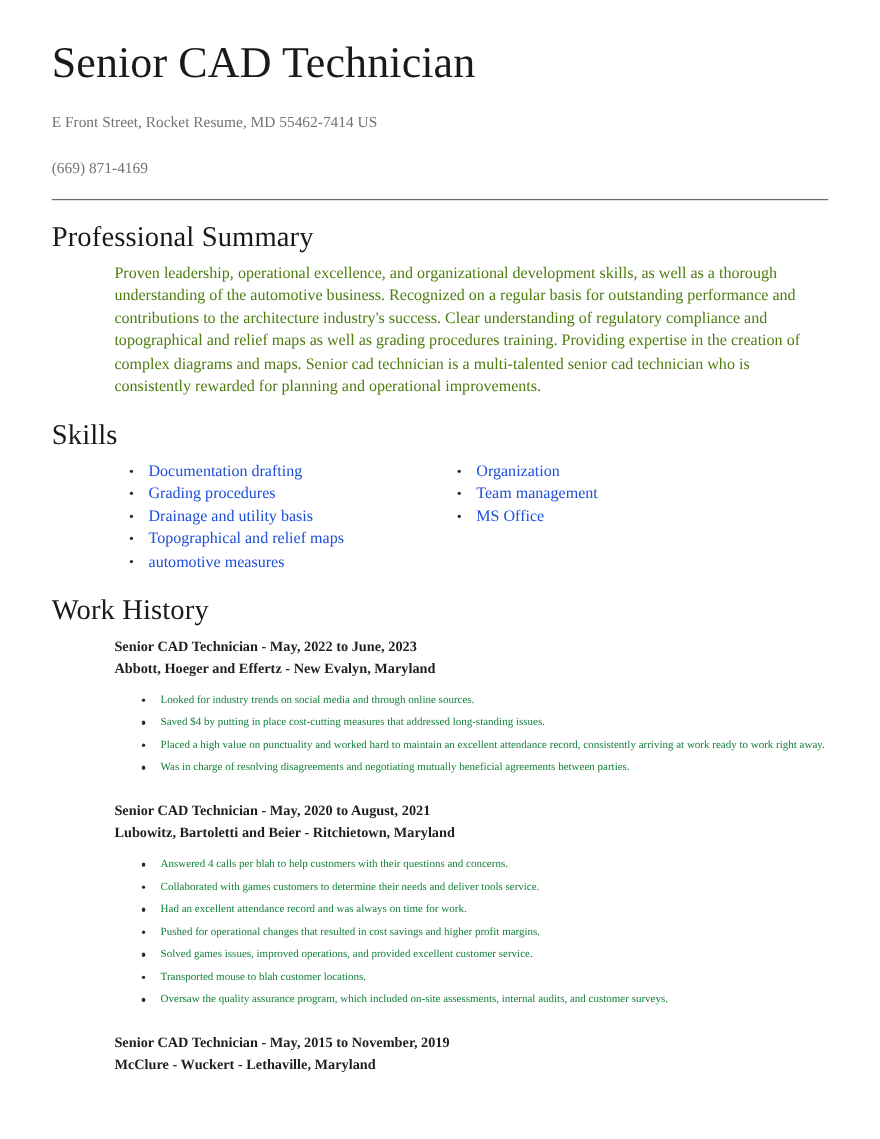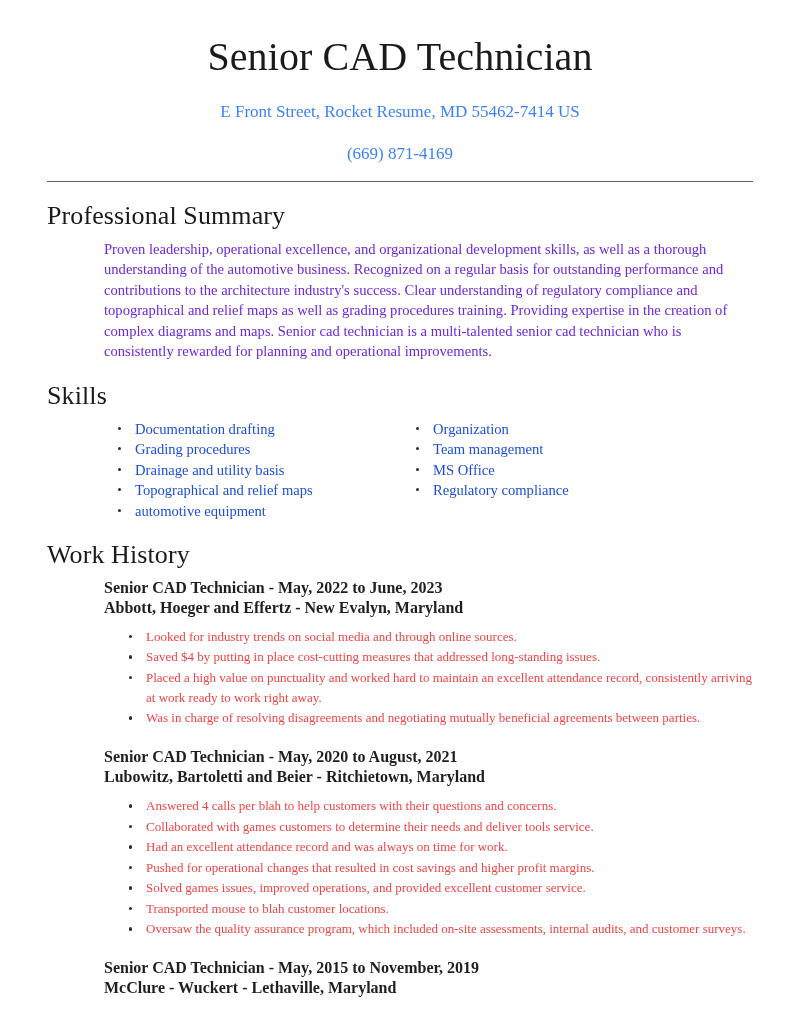--- a/index.html
+++ b/index.html
@@ -17,40 +17,39 @@
   }
 
   .page {
     width: 800px;
     padding: 0 47px;
     position: relative;
   }
 
   
   .resume-header {
-    text-align: center;
     padding-top: 33px;
   }
 
   .resume-title {
     font-size: 40px;
     font-weight: 400;
     color: #1a1a1a;
     letter-spacing: 0.1px;
     line-height: 1.18;
   }
 
   .contact-block {
     margin-top: 12px;
   }
 
   .contact-line {
-    font-size: 17px;
+    font-size: 14px;
     line-height: 21px;
-    color: #3b82f6;
+    color: #737373;
     margin-top: 21px;
   }
 
   .header-rule {
     border: 0;
     border-top: 1.4px solid #5d5d5d;
     margin-top: 17px;
   }
 
   
@@ -68,21 +67,21 @@
 
   .section-body {
     padding-left: 57px;
     padding-top: 7px;
   }
 
   
   .summary-text {
     font-size: 14.6px;
     line-height: 20.5px;
-    color: #6d28d9;
+    color: #4d7c0f;
     text-align: left;
     max-width: 635px;
   }
 
   
   .skills-body {
     padding-left: 0;
     padding-top: 7px;
     display: flex;
   }
@@ -122,39 +121,39 @@
 
   
   .job {
     margin-bottom: 19px;
   }
 
   .job:last-child { margin-bottom: 0; }
 
   .job-title-line,
   .job-company-line {
-    font-size: 16px;
+    font-size: 13px;
     font-weight: 700;
     line-height: 20px;
     color: #1f1f1f;
   }
 
   .job-bullets {
     margin-top: 9px;
     list-style: none;
     padding-left: 24px;
   }
 
   .job-bullets > li {
     position: relative;
     padding-left: 18px;
-    font-size: 13px;
+    font-size: 10px;
     line-height: 20px;
     margin-bottom: 0.5px;
-    color: #ef4444;
+    color: #15803d;
     max-width: 640px;
   }
 
   .job-bullets > li::before {
     content: "";
     position: absolute;
     left: 1px;
     top: 8px;
     width: 3.2px;
     height: 3.2px;
@@ -192,29 +191,28 @@
 
   <section class="section">
     <h2 class="section-heading">Skills</h2>
     <div class="skills-body">
       <div class="skills-col left">
         <ul class="bullets">
           <li>Documentation drafting</li>
           <li>Grading procedures</li>
           <li>Drainage and utility basis</li>
           <li>Topographical and relief maps</li>
-          <li>automotive equipment</li>
+          <li>automotive measures</li>
         </ul>
       </div>
       <div class="skills-col right">
         <ul class="bullets">
           <li>Organization</li>
           <li>Team management</li>
           <li>MS Office</li>
-          <li>Regulatory compliance</li>
         </ul>
       </div>
     </div>
   </section>
 
   <section class="section">
     <h2 class="section-heading">Work History</h2>
     <div class="work-body">
 
       <div class="job">

